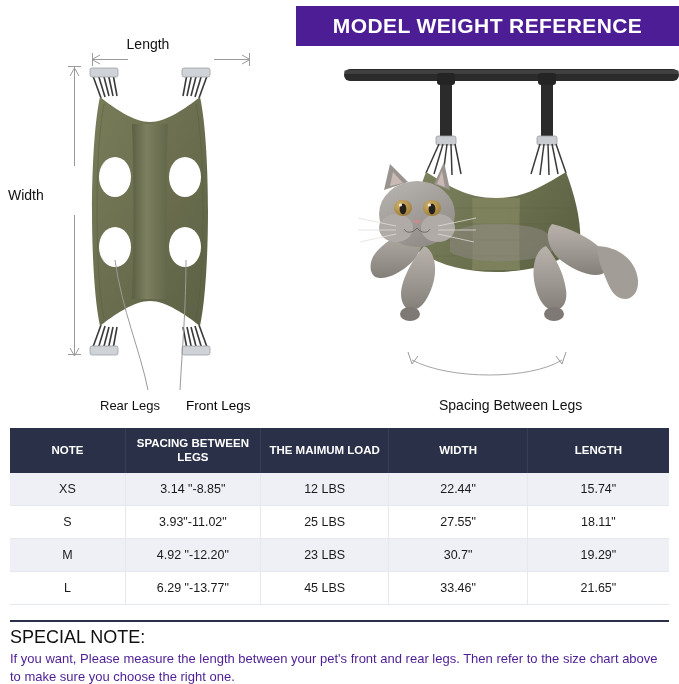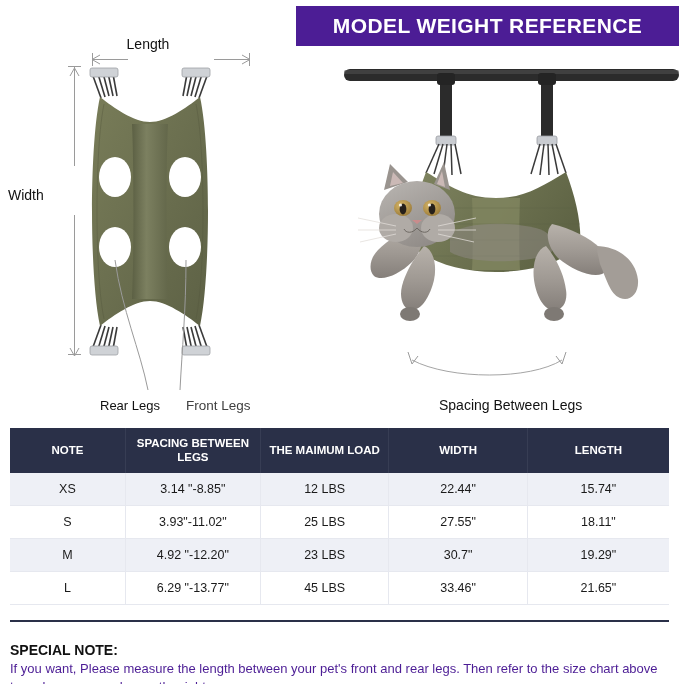--- a/index.html
+++ b/index.html
@@ -51,21 +51,21 @@
   .label-width {
     position: absolute; left: 8px; top: 187px;
     font-size: 14px; color: #111;
   }
   .label-rear {
     position: absolute; left: 100px; top: 398px;
     font-size: 13px; color: #111;
   }
   .label-front {
     position: absolute; left: 186px; top: 398px;
-    font-size: 13.5px; color: #404040;
+    font-size: 13.5px; color: #000000;
   }
 
   
   .dim-line { position: absolute; background: #9a9a9a; }
   .h-line { height: 1px; }
   .v-line { width: 1px; }
   .tick { position: absolute; background: #9a9a9a; }
 
   
   .hammock-wrap { position: absolute; left: 74px; top: 64px; width: 152px; height: 295px; }
@@ -107,21 +107,21 @@
   .col-load { width: 19.5%; }
   .col-width { width: 21%; }
   .col-length { width: 21.5%; }
 
   
   .note-box {
     position: absolute; left: 10px; top: 620px; width: 659px; height: 60px;
     border-top: 2px solid #2a3048;
     padding-top: 5px;
   }
-  .note-title { font-size: 14px; color: #111; margin: 15px 0 2px 0; font-weight: bold; }
+  .note-title { font-size: 18px; color: #111; margin: 0 0 2px 0; }
   .note-text { font-size: 13px; color: #4c1d95; line-height: 1.35; margin: 0; }
 </style>
 </head>
 <body>
 
 <div class="header-banner">
   <span class="title">MODEL WEIGHT REFERENCE</span>
 </div>
 
 <div class="illustration-area">

